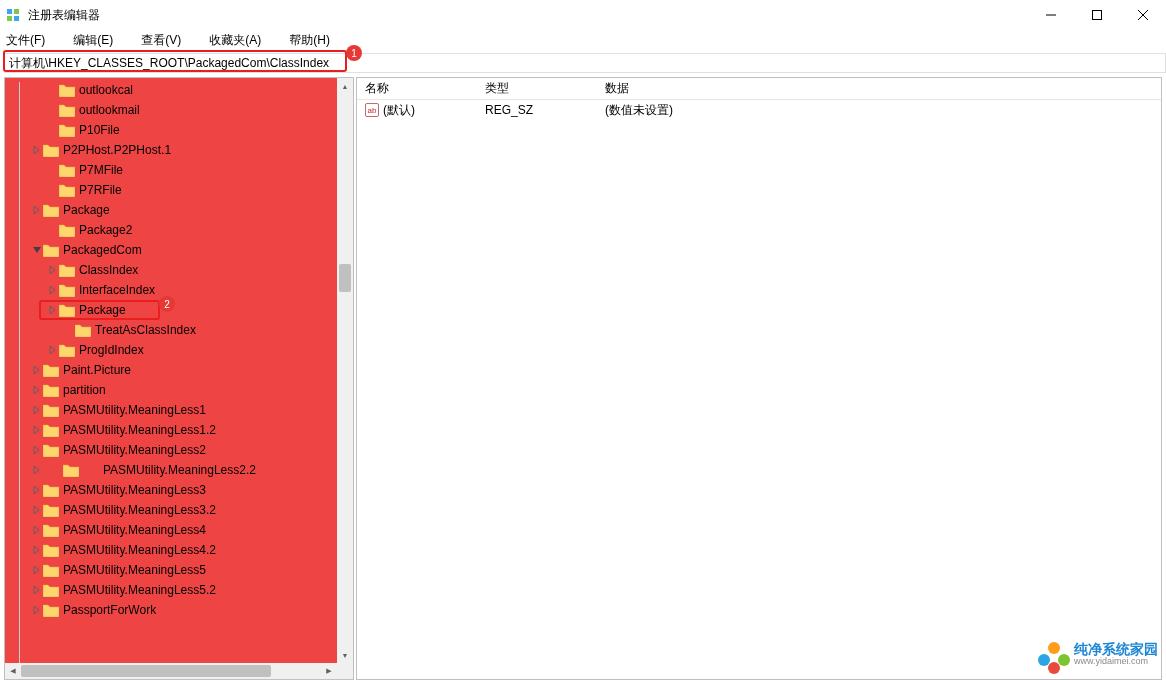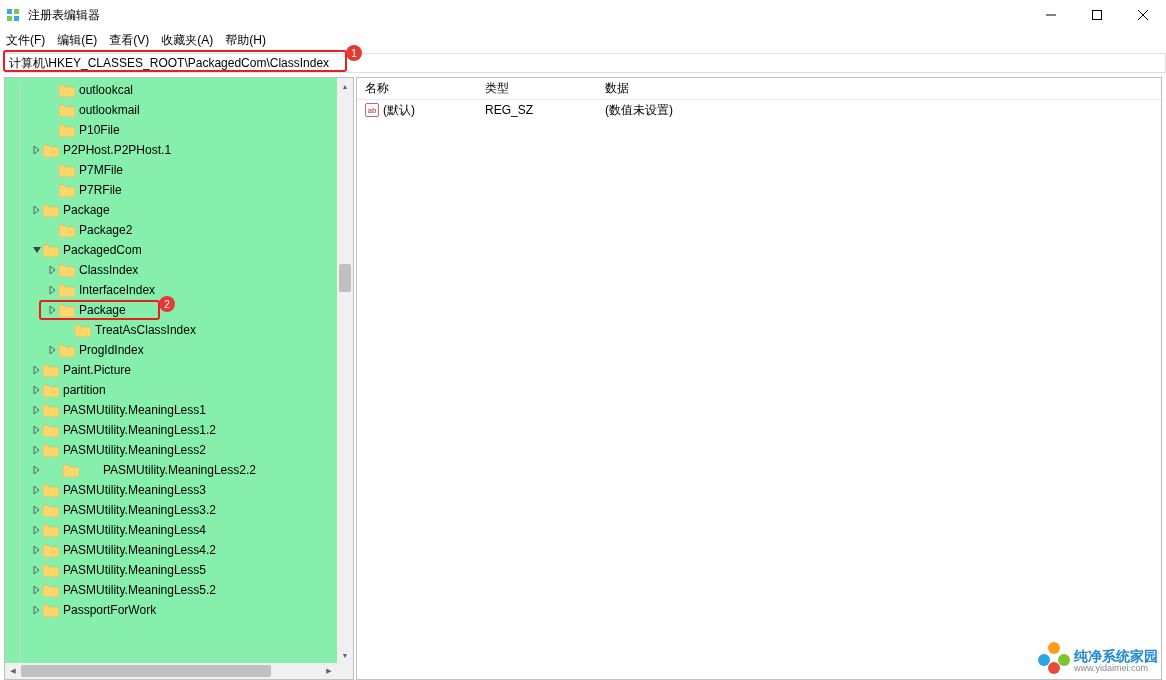--- a/index.html
+++ b/index.html
@@ -27,21 +27,21 @@
   }
   .titlebar .title { flex: 1; font-size: 12px; }
   .win-controls { display: flex; height: 30px; }
   .win-btn {
     width: 46px; height: 30px;
     display: flex; align-items: center; justify-content: center;
     color: #000;
   }
   .menubar {
     display: flex;
-    gap: 12px;
+    gap: 28px;
     padding: 2px 6px;
     font-size: 12px;
   }
   .menubar .menu-item { white-space: nowrap; }
   .addrbar {
     margin: 2px 0 2px 4px;
     padding: 2px 4px;
     border: 1px solid #e0e0e0;
     display: flex;
     align-items: center;
@@ -73,21 +73,21 @@
     display: flex;
     height: calc(680px - 30px - 19px - 24px);
     border-top: none;
   }
   .left-pane {
     width: 350px;
     border: 1px solid #c0c0c0;
     margin: 2px 0 2px 4px;
     overflow: hidden;
     position: relative;
-    background: #86efac;
+    background: #ef4444;
   }
   .right-pane {
     flex: 1;
     border: 1px solid #c0c0c0;
     margin: 2px 4px 2px 2px;
     background: #fff;
     overflow: hidden;
   }
   .tree {
     padding: 2px 0;
@@ -196,21 +196,21 @@
     position: absolute;
     border: 2px solid #e91e1e;
     border-radius: 3px;
     pointer-events: none;
   }
   .watermark {
     position: absolute;
     right: 8px;
     bottom: 6px;
     display: flex;
-    align-items: flex-end;
+    align-items: flex-start;
     gap: 4px;
     pointer-events: none;
   }
   .wm-logo {
     width: 32px; height: 32px;
     position: relative;
   }
   .wm-text { display: flex; flex-direction: column; line-height: 1.1; }
   .wm-main { font-size: 14px; font-weight: bold; color: #1d87d5; }
   .wm-sub { font-size: 9px; color: #8a8a8a; letter-spacing: 0; }

